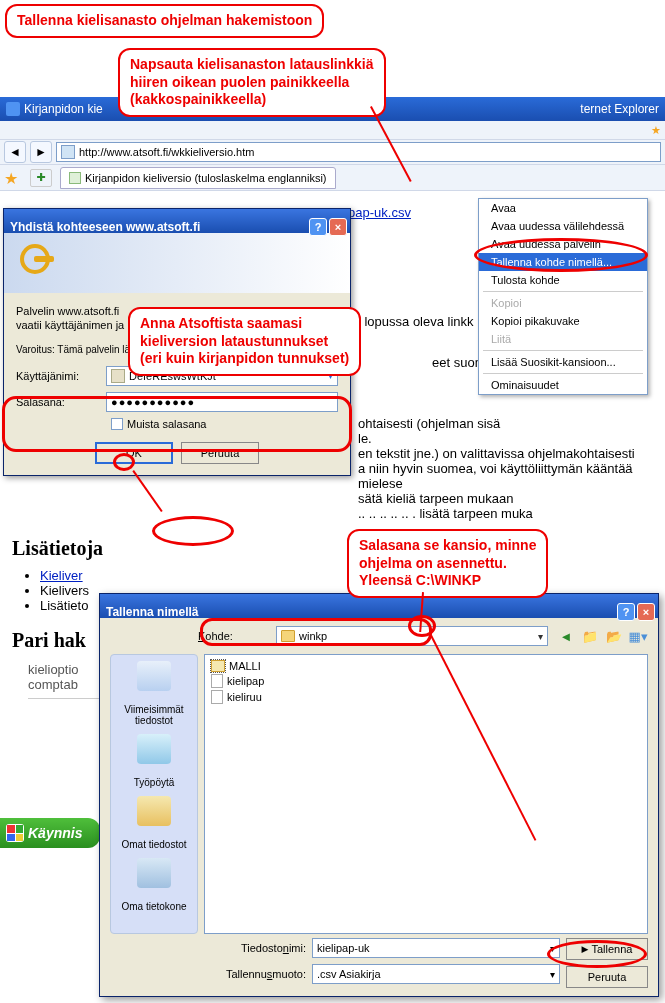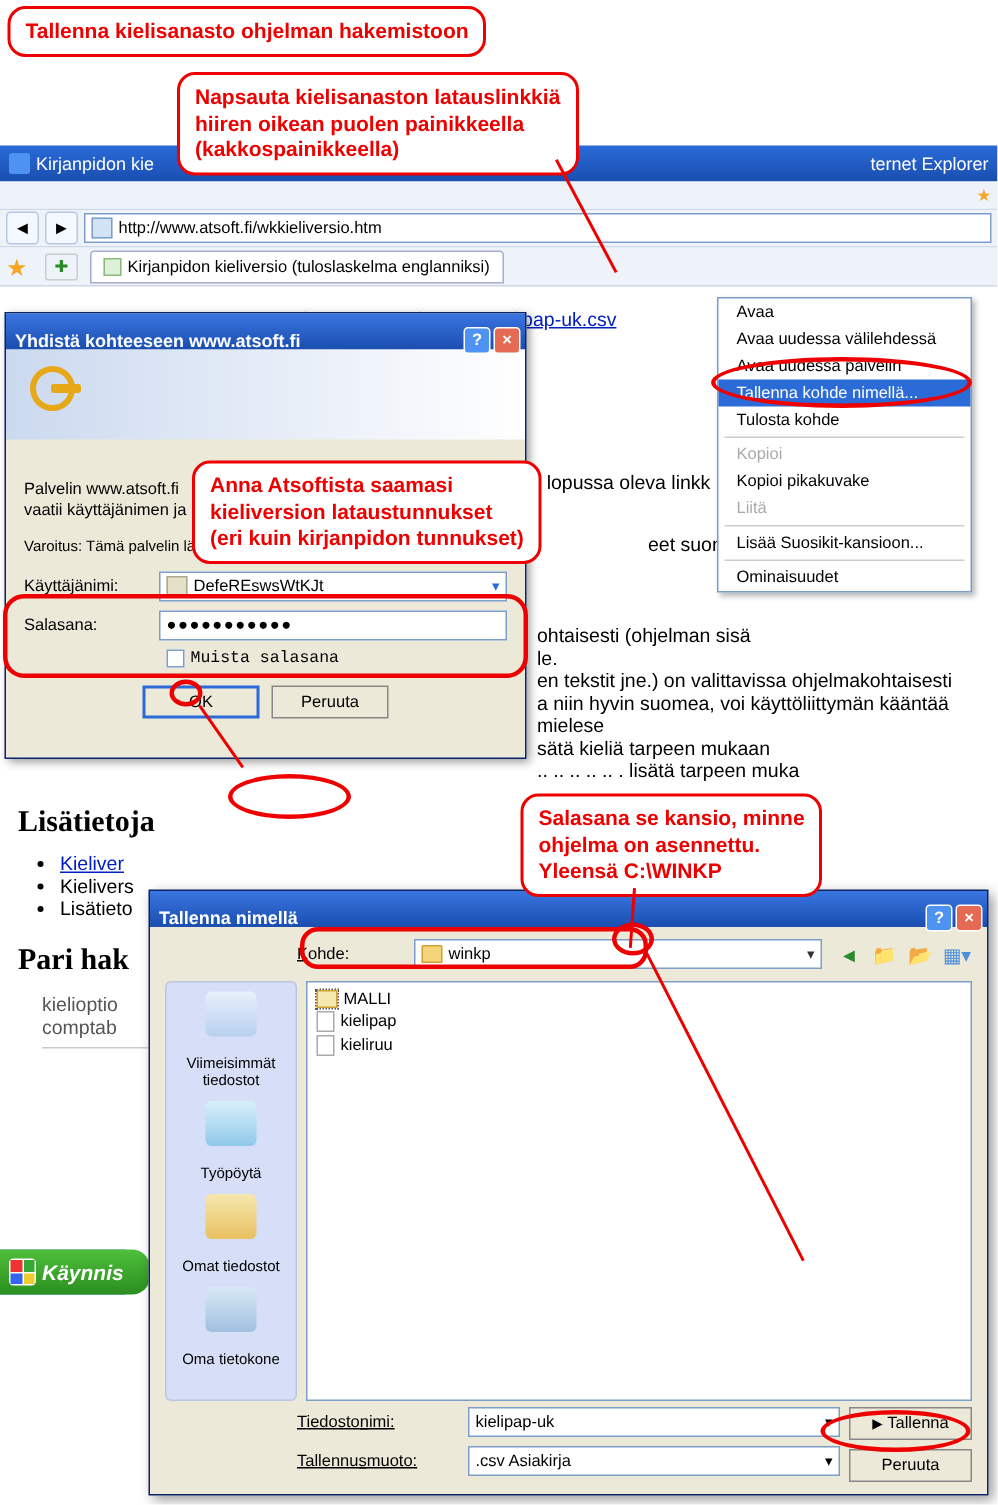--- a/index.html
+++ b/index.html
@@ -195,53 +195,53 @@
   content:"";
   position:absolute; left:4px; top:2px;
   width:22px; height:22px; border:4px solid #e6a817; border-radius:50%;
 }
 .keys-icon::after {
   content:"";
   position:absolute; left:18px; top:14px;
   width:20px; height:6px; background:#e6a817;
   border-radius:2px;
 }
-.auth-body { padding: 26px 12px; }
+.auth-body { padding: 11px 12px; }
 .auth-text { margin-bottom: 10px; line-height: 1.3; }
 .auth-field-row {
   display: flex; align-items: center;
   margin: 6px 0;
 }
 .auth-label { width: 90px; }
 .auth-input-wrap {
   flex: 1;
   border: 1px solid #7d9ec9;
   background: #fff;
   display: flex; align-items: center;
   padding: 2px 4px; gap: 4px;
   height: 20px;
 }
 .user-icon { width: 14px; height: 14px; background: #e6e0c8; border:1px solid #aa8; }
 .auth-input-wrap .dd { margin-left:auto; font-size:10px; color:#2a6bd8;}
-.checkbox-row { display: flex; align-items: center; gap: 4px; margin: 6px 0 12px 95px; font-family: Liberation Mono, monospace; }
+.checkbox-row { display: flex; align-items: center; gap: 4px; margin: 6px 0 12px 95px; }
 .cb { width: 12px; height: 12px; border: 1px solid #7d9ec9; background: #fff; }
 .dlg-btns { display: flex; gap: 8px; justify-content: center; margin-top: 10px; }
 .dlg-btn {
   width: 78px; height: 22px;
   border: 1px solid #888;
   background: #ece9d8;
   display: flex; align-items: center; justify-content: center;
   font-size: 11px;
 }
 .dlg-btn.primary { border: 2px solid #2a6bd8; }
 
 
 .taskbar {
   position: absolute;
-  left: 0; bottom: 140px;
+  left: 0; bottom: 155px;
   width: 84px; height: 30px;
   background: linear-gradient(#3a8fe0,#1a6fc0);
   z-index: 90;
 }
 .start-btn {
   width: 100px; height: 30px;
   background: linear-gradient(#4fbf3b,#2a8f1f);
   border-radius: 0 12px 12px 0;
   color: #fff; font-weight: bold; font-style: italic;
   display: flex; align-items: center; gap: 4px;
@@ -302,21 +302,21 @@
   border: 1px solid #7d9ec9; background: #fff;
   padding: 4px;
 }
 .file-item { display: flex; align-items: center; gap: 4px; padding: 1px 2px; font-size: 11px;}
 .fi-folder { width: 14px; height: 12px; background: #f5d57a; border:1px solid #d0a030;}
 .fi-folder.sel-hl { outline: 1px dotted #555; background: #f5e8b0;}
 .fi-csv { width: 12px; height: 14px; background: #fff; border:1px solid #aaa;}
 .save-footer { display: flex; gap: 6px; margin-top: 4px;}
 .sf-left { flex:1; display: flex; flex-direction: column; gap: 6px;}
 .sf-row { display: flex; align-items: center; gap: 6px;}
-.sf-label { width: 108px; text-align: left; text-decoration: underline; }
+.sf-label { width: 108px; text-align: right; }
 .sf-input {
   flex: 1; height: 20px;
   border: 1px solid #7d9ec9; background: #fff;
   display: flex; align-items: center; padding: 0 4px;
 }
 .sf-input .dd { margin-left:auto; font-size:10px; }
 .sf-right { width: 82px; display: flex; flex-direction: column; gap: 6px;}
 .sf-btn {
   height: 22px; border: 1px solid #888; background: #ece9d8;
   display: flex; align-items: center; justify-content: center;

